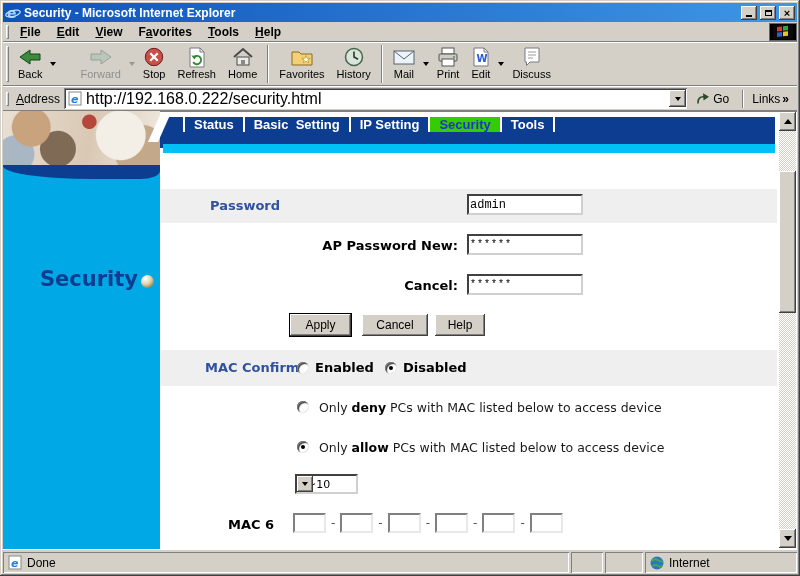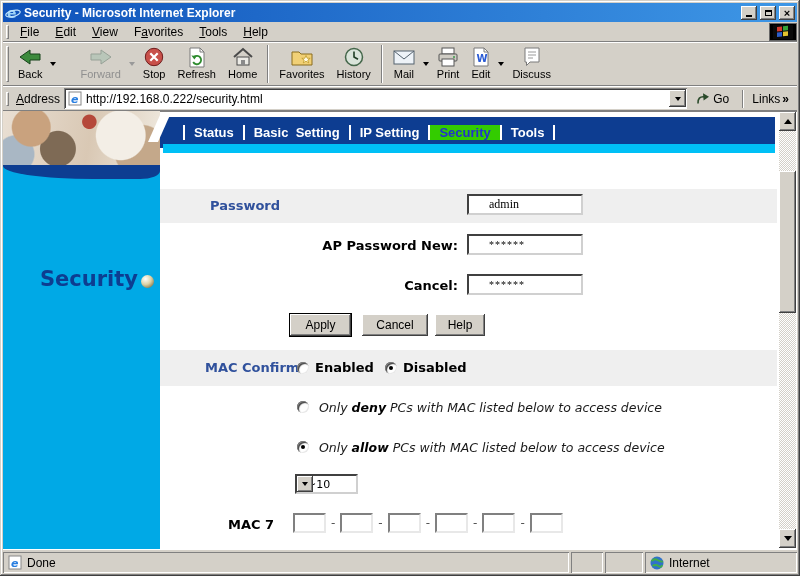--- a/index.html
+++ b/index.html
@@ -16,21 +16,21 @@
   .titlebar .title { color:#fff; font-weight:bold; font-size:12px; flex:1; white-space:nowrap; }
   .winbtn { width:16px; height:14px; background:#d4d0c8; position:relative;
             box-shadow: inset -1px -1px 0 #404040, inset 1px 1px 0 #fff, inset -2px -2px 0 #808080;
             display:flex; align-items:center; justify-content:center; }
   .min-glyph { width:6px; height:2px; background:#000; margin-top:7px; }
   .rest-glyph { width:7px; height:6px; border:1px solid #000; border-top-width:2px; position:relative; }
   .close-glyph { font-size:11px; font-weight:bold; line-height:12px; color:#000; }
 
   
   .menubar { height:20px; flex:0 0 20px; display:flex; align-items:center; font-size:12px;
-             border-bottom:1px solid #808080; background:#d4d0c8; }
+             border-bottom:1px solid #808080; background:#d4d0c8;font-weight:bold; }
   .menu-item { padding:2px 8px; white-space:nowrap; }
   .mkey { text-decoration:underline; }
   .grip { width:3px; height:14px; margin:0 3px;
           border-left:1px solid #fff; border-top:1px solid #fff;
           border-right:1px solid #808080; border-bottom:1px solid #808080; }
   .throbber { margin-left:auto; width:28px; height:18px; background:#000; border:1px solid #666;
               display:flex; align-items:center; justify-content:center; }
 
   
   .toolbar { height:44px; flex:0 0 44px; display:flex; align-items:center;
@@ -44,21 +44,21 @@
   .darr { width:0; height:0; border-left:3px solid transparent; border-right:3px solid transparent;
           border-top:4px solid #000; margin:0 2px; align-self:center; }
   .darr.dim { border-top-color:#999; }
 
   
   .addressbar { height:25px; flex:0 0 25px; display:flex; align-items:center; gap:4px; font-size:12px;
                 border-top:1px solid #fff; border-bottom:1px solid #808080; padding:2px 4px 2px 0; }
   .addr-field { flex:1; height:21px; background:#fff; display:flex; align-items:center; gap:4px;
                 padding:1px 1px 1px 4px;
                 box-shadow: inset 1px 1px 0 #808080, inset -1px -1px 0 #fff, inset 2px 2px 0 #404040; }
-  .addr-url { flex:1; border:none; outline:none; font-size:12px; font-family:inherit; background:#fff; }
+  .addr-url { flex:1; border:none; outline:none; font-size:16px; font-family:inherit; background:#fff; }
   .addr-drop { width:17px; height:17px; background:#d4d0c8; display:flex; align-items:center; justify-content:center;
                box-shadow: inset -1px -1px 0 #404040, inset 1px 1px 0 #fff, inset -2px -2px 0 #808080; }
   .go-btn { display:flex; align-items:center; gap:3px; padding:0 5px; }
   .links-box { display:flex; align-items:center; gap:2px; padding:0 4px 0 0; font-size:12px; }
 
   
   .viewport { flex:1; position:relative; background:#fff; overflow:hidden;
               box-shadow: inset 1px 1px 0 #808080, inset -1px -1px 0 #fff; }
 
   .photo { position:absolute; left:0; top:0; width:157px; height:54px; z-index:4;
@@ -75,49 +75,49 @@
   .side::before { content:""; position:absolute; left:0; top:0; right:0; height:14px;
                   background:var(--navbar-navy,#0d3d91);
                   border-bottom-left-radius:90px 13px; border-bottom-right-radius:20px 8px; }
   .side-title { position:absolute; left:0; right:22px; top:102px; text-align:right;
                 color:var(--navbar-navy,#0d3d91); font-weight:bold; font-size:21px;
                 font-family:"DejaVu Sans", sans-serif; }
   .side-ball { position:absolute; right:6px; top:110px; width:13px; height:13px; border-radius:50%;
                background:radial-gradient(circle at 35% 30%, #fff, #ddd2a6 45%, #8a7f55 80%, #4e4736); }
 
   .navbar { position:absolute; left:137px; right:22px; top:6px; height:31px; z-index:1;
-            background:var(--navbar-navy,#0d3d91); display:flex; align-items:center; padding-left:43px; }
+            background:var(--navbar-navy,#0d3d91); display:flex; align-items:flex-start; padding-left:43px; }
   .diag { position:absolute; left:151px; top:4px; width:10px; height:27px; background:#fff;
           transform:skewX(-24deg); z-index:5; }
   .tab { display:flex; align-items:center; padding:0 9px; color:#fff; font-weight:bold; font-size:13px;
          white-space:pre; border-left:2px solid #fff; }
   .tab:last-child { border-right:2px solid #fff; }
   .tab.active { background:var(--tab-active-bg,#33cc00); color:var(--tab-active-text,#2233cc); }
   .stripe { position:absolute; left:160px; right:22px; top:33px; height:9px;
             background:var(--stripe-cyan,#00c0f6); z-index:1; }
 
   
   .band { position:absolute; left:157px; right:20px; height:34px; background:#efefef; }
   .flabel { position:absolute; font-family:"DejaVu Sans", sans-serif; font-weight:bold; font-size:13px; color:#000;
             white-space:nowrap; }
   .flabel.blue { color:var(--section-label-blue,#30519c); }
   .rlabel { position:absolute; width:185px; text-align:right; font-family:"DejaVu Sans", sans-serif;
             font-weight:bold; font-size:13px; white-space:nowrap; }
-  .tfield { position:absolute; width:116px; height:21px; background:#fff; font-family:Liberation Serif, serif;
-            font-size:12px; padding:1px 20px; border:2px solid; border-color:#404040 #d0d0d0 #d0d0d0 #404040; outline:none; }
+  .tfield { position:absolute; width:116px; height:21px; background:#fff; font-family:Liberation Mono, monospace;
+            font-size:12px; padding:1px 1px; border:2px solid; border-color:#404040 #d0d0d0 #d0d0d0 #404040; outline:none; }
   .tfield.pw { font-size:10px; letter-spacing:1px; padding-top:0; }
   .btn97 { position:absolute; height:22px; background:#d4d0c8; border:none; font-family:"Liberation Sans",sans-serif;
            font-size:12px; color:#000;
            box-shadow: inset -1px -1px 0 #404040, inset 1px 1px 0 #fff, inset -2px -2px 0 #808080; }
   .btn97.default { box-shadow: 0 0 0 1px #000, inset -1px -1px 0 #404040, inset 1px 1px 0 #fff, inset -2px -2px 0 #808080; }
   .radio { position:absolute; width:12px; height:12px; border-radius:50%; background:#fff;
            box-shadow: inset 1px 1px 0 #808080, inset -1px -1px 0 #e8e8e8, inset 2px 2px 1px #404040; }
   .radio.checked::after { content:""; position:absolute; left:4px; top:4px; width:4px; height:4px;
                           border-radius:50%; background:#000; }
-  .rtext { position:absolute; font-family:"DejaVu Sans", sans-serif; font-size:12.5px; color:#1a1a1a; white-space:nowrap;font-style:italic; }
+  .rtext { position:absolute; font-family:"DejaVu Sans", sans-serif; font-size:12.5px; color:#1a1a1a; white-space:nowrap; }
   .rtext b { font-weight:bold; color:#000; }
   .selectbox { position:absolute; width:63px; height:20px; background:#fff; display:flex; align-items:center;
                border:2px solid; border-color:#404040 #d0d0d0 #d0d0d0 #404040; }
   .selectbox .sval { flex:1; font-family:"DejaVu Sans", sans-serif; font-size:11px; padding-left:3px; }
   .selectbox .sbtn { width:16px; height:100%; background:#d4d0c8; display:flex; align-items:center; justify-content:center;
                      box-shadow: inset -1px -1px 0 #404040, inset 1px 1px 0 #fff, inset -2px -2px 0 #808080; }
   .macrow { position:absolute; left:290px; top:402px; display:flex; align-items:center; gap:5px; }
   .macbox { width:33px; height:20px; background:#fff; border:2px solid; outline:none;
             border-color:#808080 #e8e8e8 #e8e8e8 #808080; font-size:12px; padding:0 2px;
             font-family:"DejaVu Sans", sans-serif; }
@@ -380,21 +380,21 @@
     <span class="radio checked" style="left:294px; top:330px;"></span>
     <span class="rtext" style="left:316px; top:329px;"><span>Only </span><b>allow</b><span> PCs with MAC listed below to access device</span></span>
 
     <div class="selectbox" style="left:292px; top:363px;">
       <span class="sval">1~10</span>
       <span class="sbtn">
           <span class="darr"></span>
         </span>
     </div>
 
-    <span class="flabel" style="left:225px; top:406px;">MAC 7</span>
+    <span class="flabel" style="left:225px; top:406px;">MAC 6</span>
     <div class="macrow">
       <input class="macbox" type="text" value="" style="">
       <span class="macdash">-</span>
       <input class="macbox" type="text" value="" style="">
       <span class="macdash">-</span>
       <input class="macbox" type="text" value="" style="">
       <span class="macdash">-</span>
       <input class="macbox" type="text" value="" style="">
       <span class="macdash">-</span>
       <input class="macbox" type="text" value="" style="">

